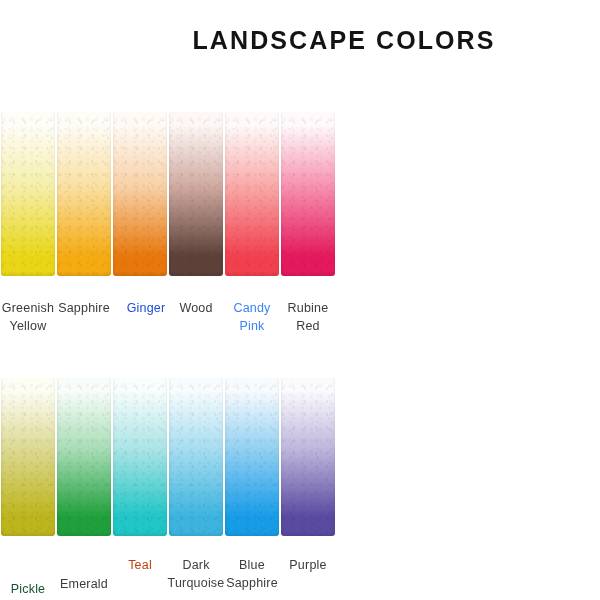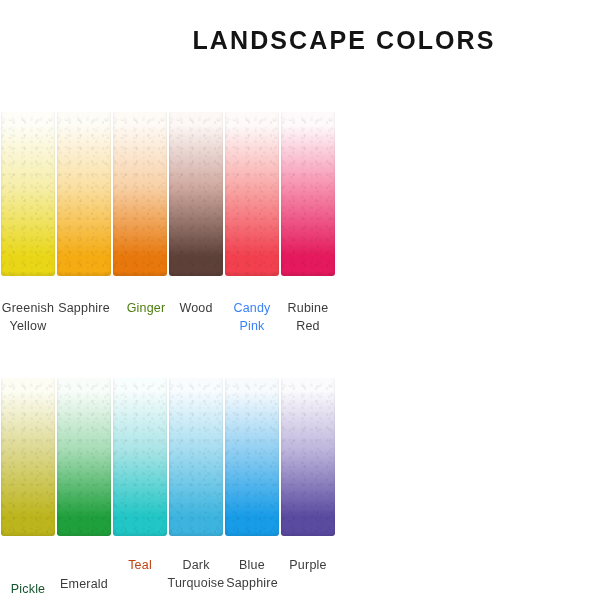--- a/index.html
+++ b/index.html
@@ -133,21 +133,21 @@
         <div class="swatch-label" style="color: rgb(59, 59, 59);">Sapphire</div>
       </div>
 
       <div class="swatch-cell">
         <div class="swatch-chip-wrap">
           <div class="swatch-chip" id="chip-0-2" style="background: linear-gradient(rgb(254, 250, 245) 0%, rgb(254, 250, 245) 8%, rgb(248, 208, 164) 46%, rgb(232, 120, 12) 88%, rgb(232, 120, 12) 100%);">
             <div class="grain"></div>
             <div class="edge"></div>
           </div>
         </div>
-        <div class="swatch-label" style="color: #4d7c0f; margin-left: 12px;">Ginger</div>
+        <div class="swatch-label" style="color: #1d4ed8; margin-left: 12px;">Ginger</div>
       </div>
 
       <div class="swatch-cell">
         <div class="swatch-chip-wrap">
           <div class="swatch-chip" id="chip-0-3" style="background: linear-gradient(rgb(253, 247, 245) 0%, rgb(253, 247, 245) 8%, rgb(207, 168, 159) 46%, rgb(93, 65, 57) 88%, rgb(93, 65, 57) 100%);">
             <div class="grain"></div>
             <div class="edge"></div>
           </div>
         </div>
         <div class="swatch-label" style="color: rgb(59, 59, 59);">Wood</div>

